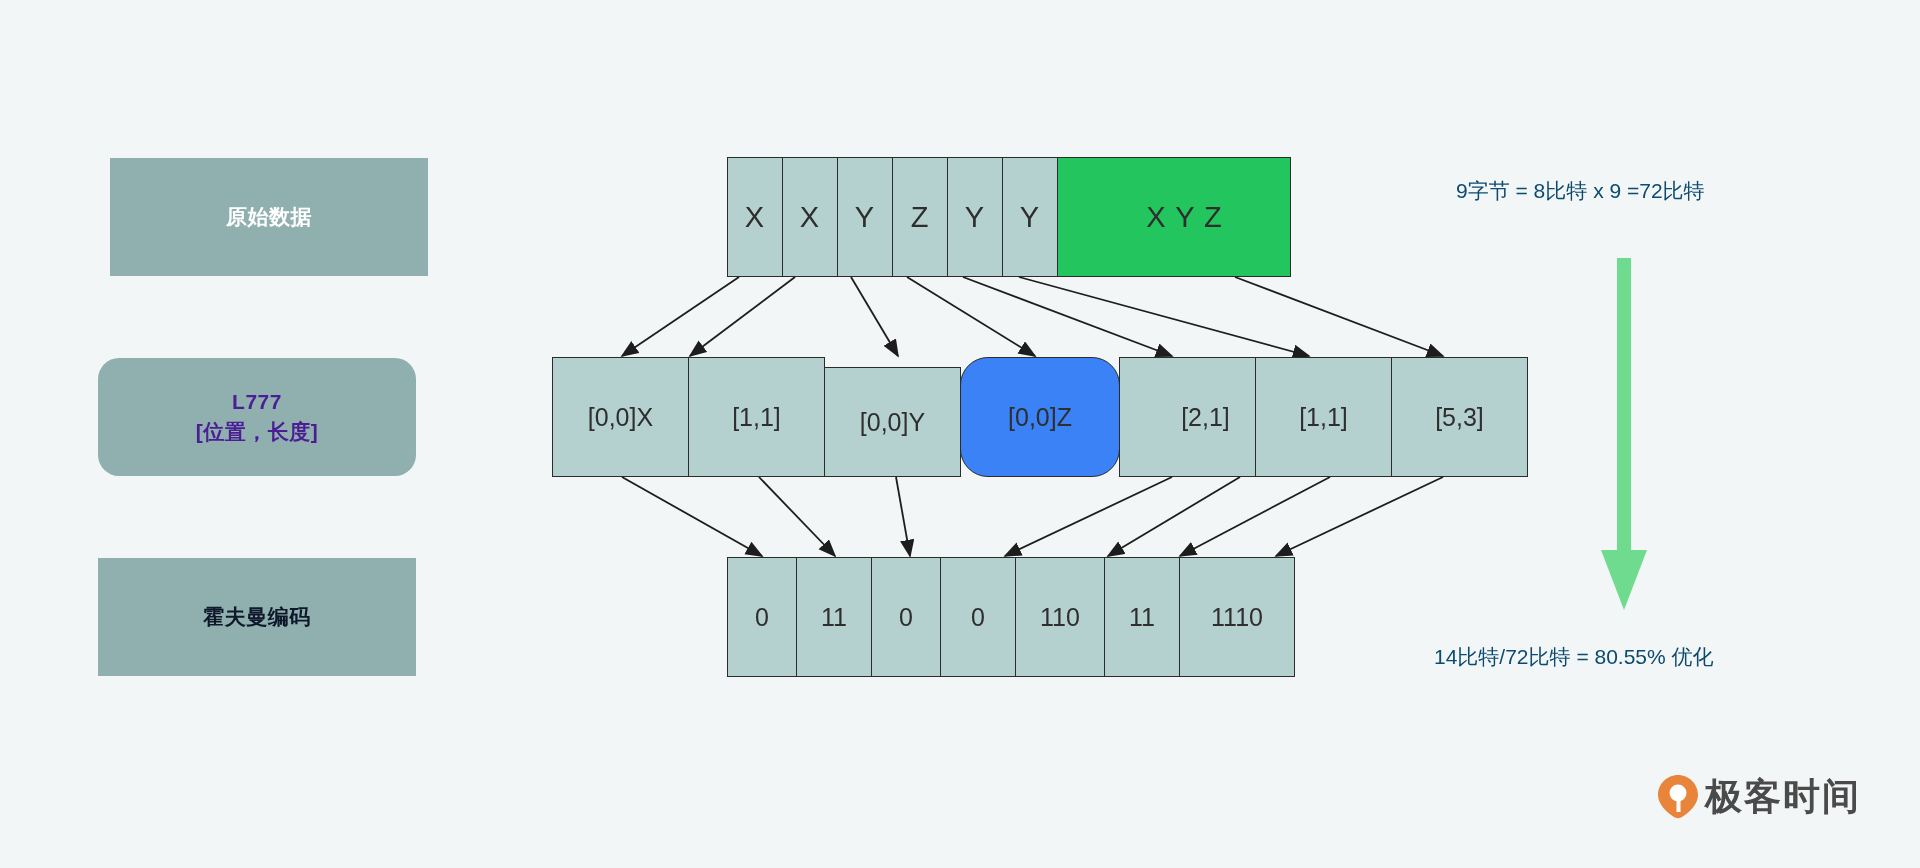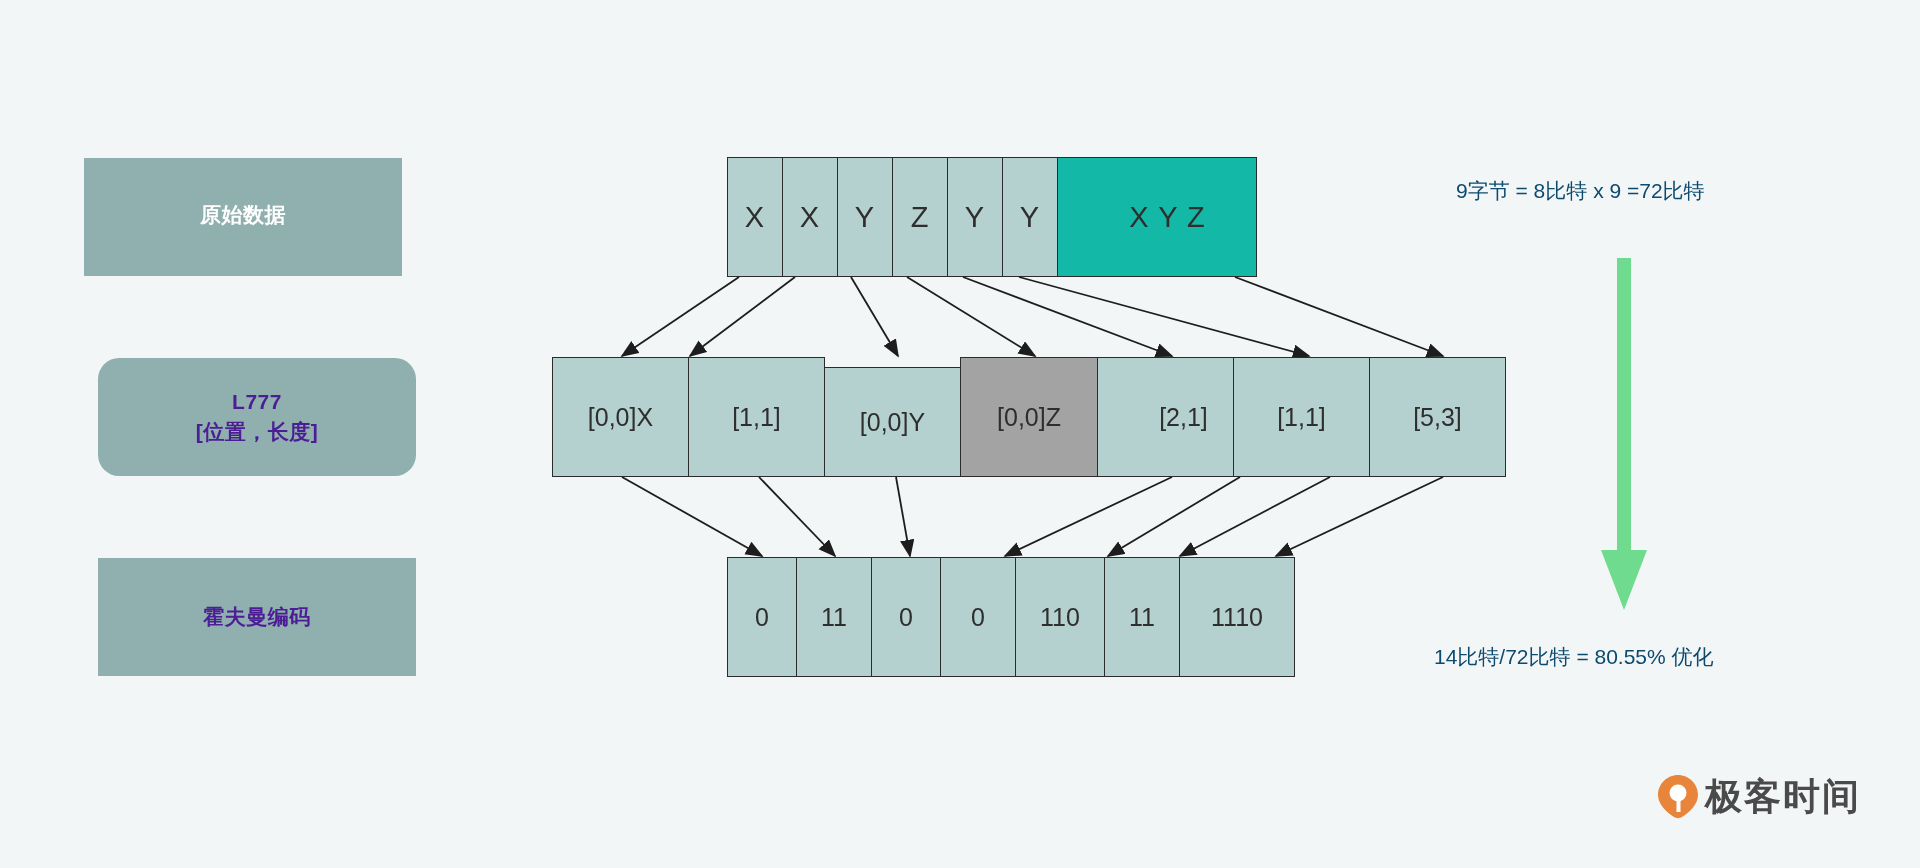--- a/index.html
+++ b/index.html
@@ -107,30 +107,30 @@
     font-weight: 600;
     letter-spacing: 2px;
     font-family: "DejaVu Sans", "Liberation Sans", sans-serif;
   }
 </style>
 </head>
 <body>
 
 <div id="stage" style="background: rgb(242, 246, 247);">
 
-  <div class="label-box" id="label-0" style="left: 84px; top: 158px; width: 318px; height: 118px; background: rgb(143, 176, 174); color: rgb(255, 255, 255); font-family: Liberation Mono, monospace;">
+  <div class="label-box" id="label-0" style="left: 110px; top: 158px; width: 318px; height: 118px; background: rgb(143, 176, 174); color: rgb(255, 255, 255);">
     <div>原始数据</div>
   </div>
 
   <div class="label-box" id="label-1" style="left: 98px; top: 358px; width: 318px; height: 118px; background: rgb(143, 176, 174); color: #4c1d95; border-radius: 21px;">
     <div>L777</div>
     <div class="sub">[位置，长度]</div>
   </div>
 
-  <div class="label-box" id="label-2" style="left: 98px; top: 558px; width: 318px; height: 118px; background: rgb(143, 176, 174); color: #4c1d95;">
+  <div class="label-box" id="label-2" style="left: 98px; top: 558px; width: 318px; height: 118px; background: rgb(143, 176, 174); color: #0f172a;">
     <div>霍夫曼编码</div>
   </div>
 
   <svg id="arrows" viewBox="0 0 1920 868" xmlns="http://www.w3.org/2000/svg">
     <defs>
       <marker id="ah" markerWidth="11" markerHeight="11" refX="9" refY="4" orient="auto" markerUnits="strokeWidth">
         <path d="M0,0 L10,4 L0,8 z" fill="#1d1d1d"></path>
       </marker>
     </defs>
     <g stroke="#1d1d1d" stroke-width="1.8" fill="none" marker-end="url(#ah)">
@@ -153,28 +153,28 @@
     </g>
   </svg>
 
   <div class="row row-top" id="row-original" style="left:727px; top:157px; height:120px;">
       <div class="cell" style="width: 56px; background: rgb(181, 209, 207); border-color: rgb(43, 43, 43);">X</div>
       <div class="cell" style="width: 56px; background: rgb(181, 209, 207); border-color: rgb(43, 43, 43);">X</div>
       <div class="cell" style="width: 56px; background: rgb(181, 209, 207); border-color: rgb(43, 43, 43);">Y</div>
       <div class="cell" style="width: 56px; background: rgb(181, 209, 207); border-color: rgb(43, 43, 43);">Z</div>
       <div class="cell" style="width: 56px; background: rgb(181, 209, 207); border-color: rgb(43, 43, 43);">Y</div>
       <div class="cell" style="width: 56px; background: rgb(181, 209, 207); border-color: rgb(43, 43, 43);">Y</div>
-      <div class="cell" style="width: 200px; background: #14b8a6; border-color: rgb(43, 43, 43); padding-left: 21px;">X Y Z</div>
+      <div class="cell" style="width: 234px; background: #22c55e; border-color: rgb(43, 43, 43); padding-left: 21px;">X Y Z</div>
     </div>
 
   <div class="row row-mid" id="row-lz77" style="left:552px; top:357px; height:120px;">
       <div class="cell" style="width: 137px; background: rgb(181, 209, 207); border-color: rgb(43, 43, 43);">[0,0]X</div>
       <div class="cell" style="width: 137px; background: rgb(181, 209, 207); border-color: rgb(43, 43, 43);">[1,1]</div>
       <div class="cell" style="width: 137px; background: rgb(181, 209, 207); border-color: rgb(43, 43, 43); margin-top: 10px;">[0,0]Y</div>
-      <div class="cell" style="width: 138px; background: #a3a3a3; border-color: rgb(43, 43, 43);">[0,0]Z</div>
+      <div class="cell" style="width: 160px; background: #3b82f6; border-color: rgb(43, 43, 43); border-radius: 28px;">[0,0]Z</div>
       <div class="cell" style="width: 137px; background: rgb(181, 209, 207); border-color: rgb(43, 43, 43); padding-left: 36px;">[2,1]</div>
       <div class="cell" style="width: 137px; background: rgb(181, 209, 207); border-color: rgb(43, 43, 43);">[1,1]</div>
       <div class="cell" style="width: 137px; background: rgb(181, 209, 207); border-color: rgb(43, 43, 43); text-align: right;">[5,3]</div>
     </div>
 
   <div class="row row-bot" id="row-huffman" style="left:727px; top:557px; height:120px;">
       <div class="cell" style="width: 70px; background: rgb(181, 209, 207); border-color: rgb(43, 43, 43);">0</div>
       <div class="cell" style="width: 76px; background: rgb(181, 209, 207); border-color: rgb(43, 43, 43);">11</div>
       <div class="cell" style="width: 70px; background: rgb(181, 209, 207); border-color: rgb(43, 43, 43);">0</div>
       <div class="cell" style="width: 76px; background: rgb(181, 209, 207); border-color: rgb(43, 43, 43);">0</div>

